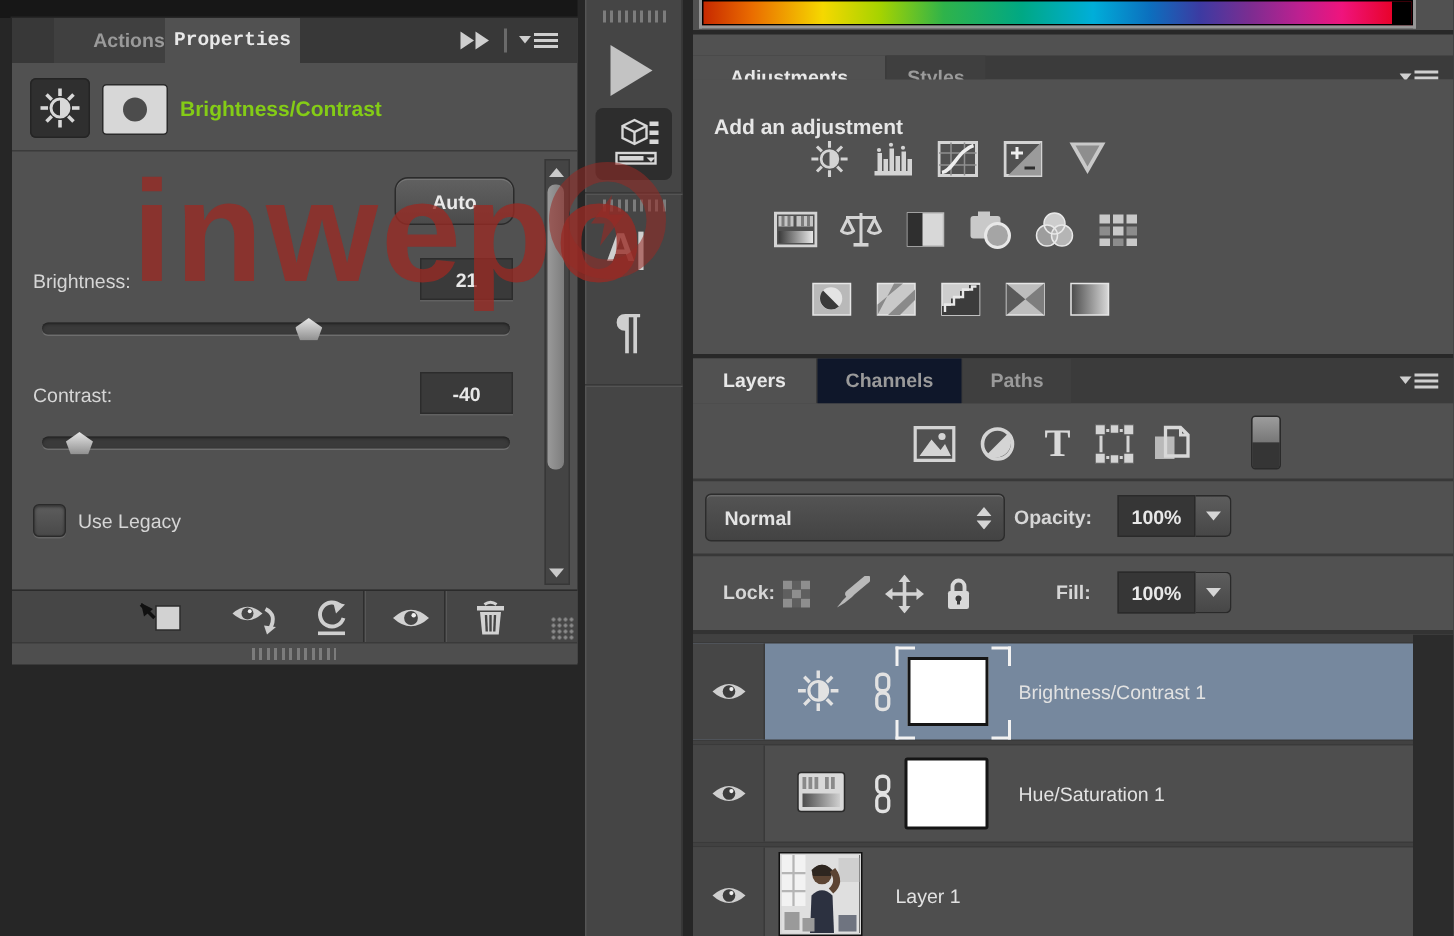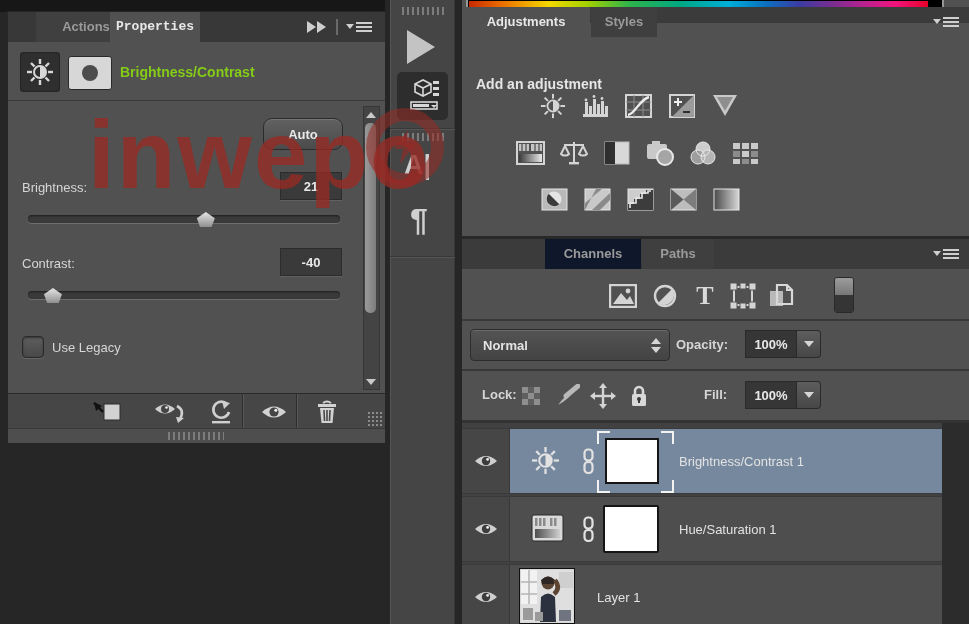--- a/index.html
+++ b/index.html
@@ -87,21 +87,21 @@
   #right-col{left:462px;top:0;width:507px;height:624px;background:#515151;}
   #spectrum-wrap{left:4px;top:0;width:478px;height:20px;background:#535353;}
   #spectrum{position:absolute;left:0;top:0;width:474px;height:17px;
     border:2px solid #969696;border-top:none;box-shadow:inset 0 0 0 1px #000;
     background:linear-gradient(90deg,#c62700 0%,#ea6c00 7%,#f5d800 17%,#a6d300 25%,#2fb34a 34%,
       #00a884 45%,#00aed9 55%,#0c6fbe 63%,#3c3ba2 70%,#7b2d91 77%,#bd2090 84%,#ef147d 90%,#e70020 98%);}
   #spectrum-black{position:absolute;right:1px;top:1px;bottom:1px;width:13px;background:#000;}
   .hsep{position:absolute;left:0;right:0;background:#282828;}
 
   
-  #adj-tabbar{left:0;right:0;top:7px;height:16px;background:#3b3b3b;}
+  #adj-tabbar{left:0;right:0;top:37px;height:16px;background:#3b3b3b;}
   #adj-body{left:0;right:0;top:53px;height:183px;background:#515151;}
   #adj-header{left:14px;top:23px;font-size:14px;font-weight:bold;color:#e6e6e6;}
   .adj-row{position:absolute;display:flex;gap:14px;}
   .adj-icon{width:29px;height:25px;display:flex;align-items:center;justify-content:center;}
 
   
   #lay-tabbar{left:0;right:0;top:239px;height:30px;background:#3b3b3b;}
   #lay-filter-row{left:0;right:0;top:269px;height:50px;background:#515151;border-bottom:2px solid #383838;}
   .combo{position:absolute;border-radius:4px;background:linear-gradient(#545454,#434343);
     border:1px solid #2c2c2c;box-shadow:inset 0 1px 0 #6a6a6a;display:flex;align-items:center;}
@@ -503,20 +503,21 @@
                 <stop offset="1" stop-color="#d8d8d8"></stop>
               </linearGradient>
             </defs>
         </svg>
       </div>
     </div>
   </div>
   <div class="hsep" style="top:236px;height:3px;"></div>
 
   <div id="lay-tabbar" class="abs">
+    <div class="tab active" style="left:0;width:82px;">Layers</div>
     <div class="tab" style="left:83px;width:96px;background:#0f172a;">Channels</div>
     <div class="tab" style="left:180px;width:72px;background:#3f3f3f;">Paths</div>
     <div class="menu-icon" style="right:10px;">
       <svg width="26" height="13" viewBox="0 0 26 13">
           <polygon points="0,3 8,3 4,8" fill="#cfcfcf"></polygon>
           <rect x="10" y="1" width="16" height="2" fill="#cfcfcf"></rect>
           <rect x="10" y="5" width="16" height="2" fill="#cfcfcf"></rect>
           <rect x="10" y="9" width="16" height="2" fill="#cfcfcf"></rect>
         </svg>
     </div>

